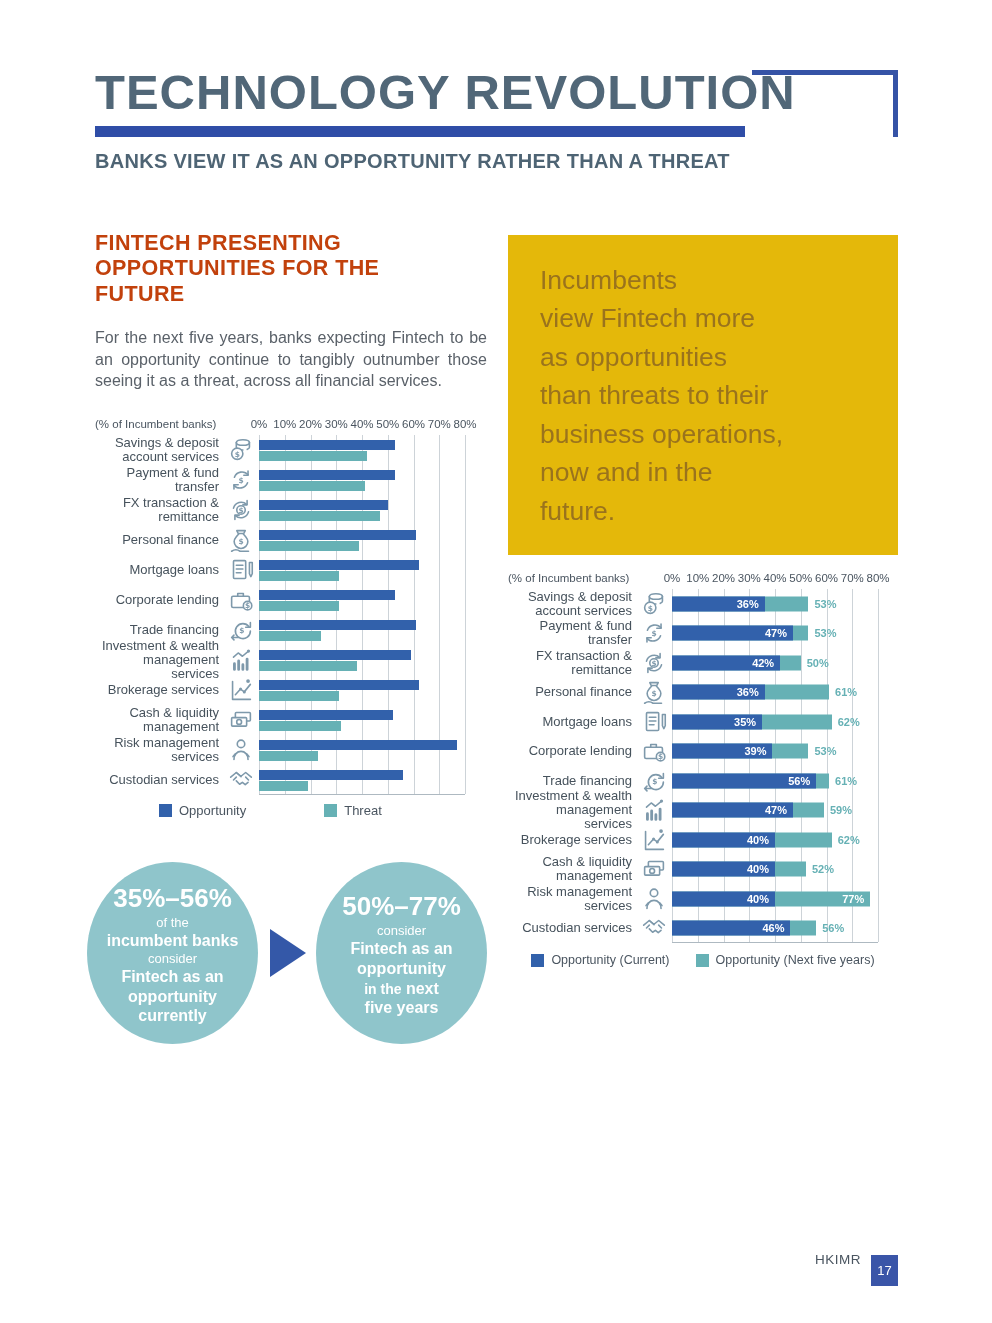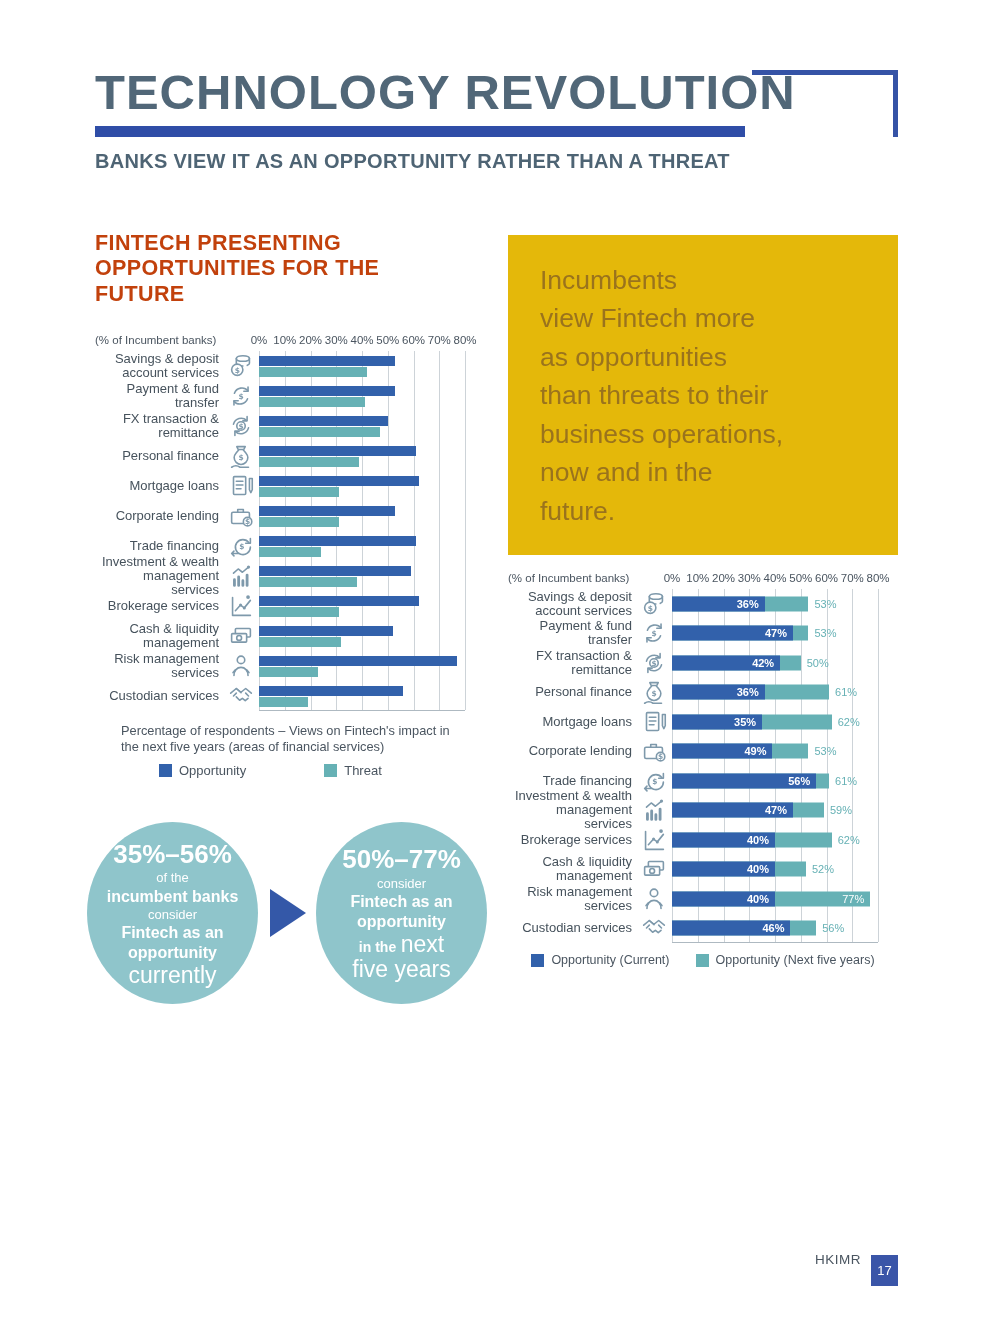--- a/index.html
+++ b/index.html
@@ -37,38 +37,38 @@
   .clabel{width:124px;text-align:right;font-size:13px;color:#46525C;line-height:1.08;padding-right:3px;}
   .cicon{width:37px;display:flex;justify-content:center;align-items:center;}
   .cicon svg{stroke:#7E99AB;fill:none;stroke-width:1.7;stroke-linecap:round;stroke-linejoin:round;}
   .cicon text{stroke:none;fill:#7E99AB;font-family:"DejaVu Sans",sans-serif;font-size:8px;font-weight:bold;}
   .cplot{width:206px;position:relative;height:100%;}
   .bpair{display:flex;flex-direction:column;justify-content:center;gap:1px;height:100%;}
   .hbar{height:10px;}
   .track{position:absolute;top:50%;transform:translateY(-50%);left:0;width:206px;height:15px;}
   .obar{position:absolute;left:0;top:0;height:15px;}
   .blab{position:absolute;top:0;line-height:15px;font-size:11px;font-weight:700;color:#fff;}
-  .tlab{position:absolute;top:0;line-height:15px;font-size:11px;font-weight:400;color:#66B1B5;}
+  .tlab{position:absolute;top:0;line-height:15px;font-size:11px;font-weight:700;color:#66B1B5;}
   .tlab.inside{color:#fff;}
 
   .caption{margin:12px 0 0 26px;width:350px;font-size:12.8px;color:#4A5560;line-height:1.25;}
   .legend{display:flex;font-size:13px;color:#4A5560;}
   .legend1{margin:8px 0 0 64px;gap:78px;}
   .legend2{margin-top:10px;justify-content:center;gap:26px;font-size:12.5px;}
   .lgitem{display:flex;align-items:center;gap:7px;}
   .sw{width:13px;height:13px;display:inline-block;}
 
   
   .circles{margin-top:44px;display:flex;align-items:center;margin-left:-8px;}
   .circle{width:182px;height:182px;border-radius:50%;background:#8FC5CB;color:#fff;
           display:flex;flex-direction:column;justify-content:center;text-align:center;line-height:1.25;}
   .c-big{font-size:26px;font-weight:700;}
   .c-sm{font-size:13px;}
   .c-md{font-size:16px;font-weight:700;}
-  .c-lg{font-size:23px;font-weight:400;line-height:1.1;}
+  .c-lg{font-size:16px;font-weight:700;line-height:1.1;}
   .c-mix .c-md{font-size:14px;}
   .tri{width:0;height:0;margin:0 10px 0 12px;border-top:24px solid transparent;
        border-bottom:24px solid transparent;border-left:36px solid #3458A8;}
 
   
   .callout{box-sizing:border-box;width:390px;height:320px;background:#E4B80A;color:#9A731D;
            padding:26px 28px 40px 32px;font-size:26.5px;line-height:1.45;white-space:pre-line;}
   .rightcol .body-par{margin-top:22px;}
   .rightcol .chart{margin-top:16px;}
 
@@ -85,20 +85,21 @@
 
 <div class="page">
 
   <div class="title">TECHNOLOGY REVOLUTION</div>
   <div class="title-bar"></div>
   <div class="corner-bracket"></div>
   <div class="subtitle">BANKS VIEW IT AS AN OPPORTUNITY RATHER THAN A THREAT</div>
 
   <div class="leftcol">
     <h3 class="section-heading">FINTECH PRESENTING OPPORTUNITIES FOR THE FUTURE</h3>
+    <p class="body-par">For the next five years, banks expecting Fintech to be an opportunity continue to tangibly outnumber those seeing it as a threat, across all financial services.</p>
 
     <div id="chart1" class="chart">
         <div class="ticksrow">
           <span class="axisnote">(% of Incumbent banks)</span>
           <div class="tickarea">
             <span class="tick" style="left: 0%;">0%</span>
             <span class="tick" style="left: 12.5%;">10%</span>
             <span class="tick" style="left: 25%;">20%</span>
             <span class="tick" style="left: 37.5%;">30%</span>
             <span class="tick" style="left: 50%;">40%</span>
@@ -320,21 +321,20 @@
             </div>
             <div class="cplot">
               <div class="bpair">
                 <div class="hbar" style="width: 70%; background: rgb(50, 97, 171);"></div>
                 <div class="hbar" style="width: 23.75%; background: rgb(102, 177, 181);"></div>
               </div>
             </div>
           </div>
         </div>
       </div>
-    <div class="caption">Percentage of respondents – Views on Fintech's impact in the next five years (areas of financial services)</div>
     <div id="chart1-legend" class="legend legend1">
         <span class="lgitem">
           <span class="sw" style="background: rgb(50, 97, 171);"></span>
           <span>Opportunity</span>
         </span>
         <span class="lgitem">
           <span class="sw" style="background: rgb(102, 177, 181);"></span>
           <span>Threat</span>
         </span>
       </div>
@@ -502,21 +502,21 @@
                 <rect x="6" y="12" width="19" height="12" rx="1.5"></rect>
                 <path d="M12.5 12V9h6v3"></path>
                 <circle cx="23" cy="22" r="4.5" fill="#fff"></circle>
                 <text x="23" y="25" text-anchor="middle">$</text>
               </svg>
             </div>
             <div class="cplot">
               <div class="track">
                 <div class="obar" style="width: 136.475px; background: rgb(102, 177, 181);"></div>
                 <div class="obar" style="width: 100.425px; background: rgb(50, 97, 171);"></div>
-                <span class="blab" style="right: 111.575px;">49%</span>
+                <span class="blab" style="right: 111.575px;">39%</span>
                 <span class="tlab" style="left: 142.475px;">53%</span>
               </div>
             </div>
           </div>
           <div class="crow o">
             <div class="clabel">Trade financing</div>
             <div class="cicon">
               <svg viewBox="0 0 32 32" width="30" height="30">
                 <path d="M24.5 12.5A8 8 0 1 0 26 17"></path>
                 <path d="M26 8v5h-5"></path>

